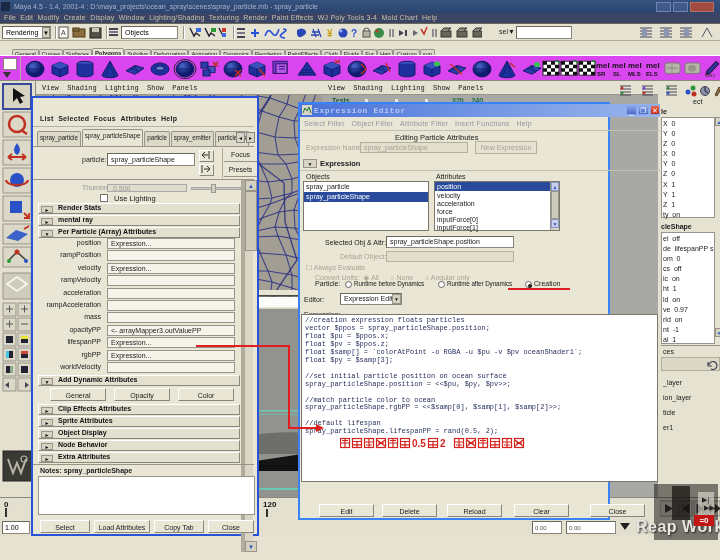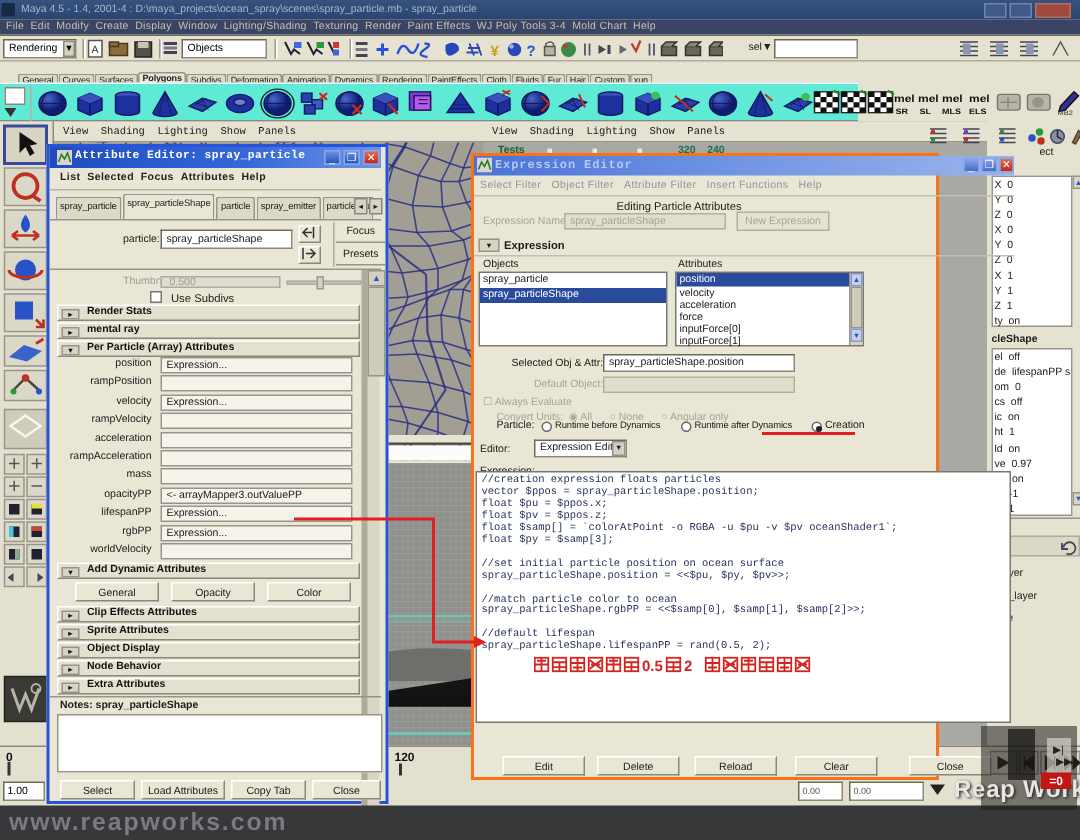--- a/index.html
+++ b/index.html
@@ -108,21 +108,21 @@
 <style>.sep{top:2px;width:2px;height:13px;border-left:1px solid #9a968a;border-right:1px solid #fff;position:absolute}</style>
 
 <div class="abs" id="shelftabs" style="left:0;top:42px;width:720px;height:13px;background:#e6e2d1;white-space:nowrap;padding-left:12px">
   <span class="tab">General</span><span class="tab">Curves</span><span class="tab">Surfaces</span><span class="tab on">Polygons</span><span class="tab">Subdivs</span><span class="tab">Deformation</span><span class="tab">Animation</span><span class="tab">Dynamics</span><span class="tab">Rendering</span><span class="tab">PaintEffects</span><span class="tab">Cloth</span><span class="tab">Fluids</span><span class="tab">Fur</span><span class="tab">Hair</span><span class="tab">Custom</span><span class="tab">xun</span>
 </div>
 <style>
 .tab{display:inline-block;font-size:6px;color:#222;background:#ddd9c8;border:1px solid #98948a;border-bottom:none;border-radius:2px 2px 0 0;padding:1px 2px 0 2px;height:12px;margin-right:0;letter-spacing:-0.1px}
 .tab.on{background:#eae6d5;font-weight:bold;position:relative;top:-1px;height:14px}
 </style>
 
-<div class="abs" id="shelf" style="left:0;top:55px;width:572px;height:26px;background:#5eead4;border-top:1px solid #fff;border-bottom:1px solid #8a887c">
+<div class="abs" id="shelf" style="left:0;top:55px;width:720px;height:26px;background:#d946ef;border-top:1px solid #fff;border-bottom:1px solid #8a887c">
   <div class="abs" style="left:3px;top:2px;width:14px;height:12px;background:#fff;border:1px solid #8a887c"></div>
   <div class="abs" style="left:3px;top:16px;width:0;height:0;border:4px solid transparent;border-top:6px solid #333"></div>
   <div class="abs" style="left:20px;top:0;width:1px;height:25px;background:#b4b0a0"></div>
   <svg class="abs" style="left:24px;top:1px" width="696" height="24" viewBox="0 0 696 24">
     <defs>
       <radialGradient id="bg1" cx="0.35" cy="0.3">
             <stop offset="0" stop-color="#4a66cc"></stop>
             <stop offset="1" stop-color="#101c72"></stop>
           </radialGradient>
       <g id="psph">
@@ -479,30 +479,20 @@
 <div class="abs" id="rangerow" style="left:0;top:519px;width:720px;height:18px;background:#e4e0d0">
   <div class="abs fld" style="left:2px;top:2px;width:28px;height:13px;font-size:7px;padding:2px 0 0 2px">1.00</div>
 
   <div class="abs fld" style="left:532px;top:2px;width:30px;height:13px;font-size:6px;padding:3px 0 0 2px;color:#555">0.00</div>
   <div class="abs fld" style="left:566px;top:2px;width:50px;height:13px;font-size:6px;padding:3px 0 0 2px;color:#555">0.00</div>
   <div class="abs" style="left:620px;top:4px;width:0;height:0;border:5px solid transparent;border-top:7px solid #222"></div>
 </div>
 
 <div class="abs" id="ae" style="left:31px;top:96px;width:228px;height:440px;background:#eae6d5;border:2px solid #2853d8;z-index:10;font-size:7px;color:#1a1a1a">
 
-  <div class="abs" style="left:0;top:0;width:221px;height:14px;background:linear-gradient(90deg,#1e4cc0,#3668d8 60%,#6b94e8)">
-    <svg class="abs" style="left:5px;top:2px" width="10" height="10" viewBox="0 0 10 10">
-          <rect width="10" height="10" fill="#d8d4c8"></rect>
-          <path d="M1 8 l2 -5 l2 3 l2 -4 l2 6" stroke="#1a7a2a" fill="none"></path>
-        </svg>
-    <div class="abs" style="left:17px;top:2px;font-family:'Liberation Mono',monospace;font-size:7.5px;font-weight:bold;color:#fff;letter-spacing:0.3px;white-space:nowrap">Attribute Editor: spray_particle</div>
-    <div class="abs aebtn" style="left:183px;background:linear-gradient(180deg,#6a8ee0,#2a55b8)"><span style="position:relative;top:1px">_</span></div>
-    <div class="abs aebtn" style="left:196px;background:linear-gradient(180deg,#6a8ee0,#2a55b8)">❒</div>
-    <div class="abs aebtn" style="left:209px;background:linear-gradient(180deg,#e86a50,#c02818)">✕</div>
-  </div>
 
   <div class="abs" style="left:7px;top:17px;white-space:nowrap;letter-spacing:0.3px;font-weight:bold;color:#222">List&nbsp;&nbsp;Selected&nbsp;&nbsp;Focus&nbsp;&nbsp;Attributes&nbsp;&nbsp;Help</div>
   <div class="abs" style="left:0;top:28px;width:221px;height:1px;background:#b8b4a4"></div>
 
   <div class="abs" style="left:4px;top:31px;white-space:nowrap">
     <span class="aetab">spray_particle</span><span class="aetab on">spray_particleShape</span><span class="aetab">particle</span><span class="aetab">spray_emitter</span><span class="aetab">particleClo</span>
   </div>
   <div class="abs" style="left:203px;top:34px;width:9px;height:11px;background:#d8d4c4;border:1px solid #888;font-size:5px;text-align:center;line-height:10px">◄</div>
   <div class="abs" style="left:213px;top:34px;width:9px;height:11px;background:#d8d4c4;border:1px solid #888;font-size:5px;text-align:center;line-height:10px">►</div>
   <div class="abs" style="left:0;top:48px;width:221px;height:1px;background:#98948a"></div>
@@ -519,21 +509,21 @@
   <div class="abs" style="left:191px;top:50px;width:33px;height:14px;border-bottom:1px solid #98948a;text-align:center;padding-top:3px">Focus</div>
   <div class="abs" style="left:191px;top:65px;width:33px;height:14px;border-bottom:1px solid #98948a;text-align:center;padding-top:3px">Presets</div>
   <div class="abs" style="left:0;top:81px;width:221px;height:1px;background:#98948a"></div>
 
   <div class="abs" style="left:49px;top:86px;color:#999">Thumbnail</div>
   <div class="abs" style="left:74px;top:86px;width:80px;height:8px;border:1px solid #aaa;background:#e0dccc;color:#999;padding-left:5px">0.500</div>
   <div class="abs" style="left:158px;top:89px;width:50px;height:3px;background:#c8c4b4;border:1px solid #aaa"></div>
   <div class="abs" style="left:178px;top:86px;width:5px;height:9px;background:#d4d0c0;border:1px solid #999"></div>
 
   <div class="abs" style="left:67px;top:96px;width:8px;height:8px;background:#fff;border:1px solid #777"></div>
-  <div class="abs" style="left:81px;top:96px;font-size:7.5px">Use Subdivs</div>
+  <div class="abs" style="left:81px;top:96px;font-size:7.5px">Use Lighting</div>
 
   <div class="abs" style="left:208px;top:82px;width:12px;height:372px;background:#dad6c6;border-left:4px solid #b0ac9c">
     <div class="abs" style="left:0;top:0;width:12px;height:11px;background:#d4d0c0;border:1px solid #98948a;font-size:6px;text-align:center;line-height:10px;color:#2a52c8">▲</div>
     <div class="abs" style="left:0;top:11px;width:12px;height:60px;background:#cfcbba;border:1px solid #98948a"></div>
     <div class="abs" style="left:0;top:361px;width:12px;height:11px;background:#d4d0c0;border:1px solid #98948a;font-size:6px;text-align:center;line-height:10px;color:#2a52c8">▼</div>
   </div>
 
   <div class="abs sect" style="left:5px;top:105px;width:202px;height:11px"><span class="arr">►</span><b style="margin-left:19px">Render Stats</b></div>
   <div class="abs sect" style="left:5px;top:117px;width:202px;height:11px"><span class="arr">►</span><b style="margin-left:19px">mental ray</b></div>
   <div class="abs sect" style="left:5px;top:129px;width:202px;height:11px"><span class="arr">▼</span><b style="margin-left:19px">Per Particle (Array) Attributes</b></div>
@@ -578,21 +568,21 @@
   <div class="abs btn" style="left:121px;top:422px;width:50px;height:13px;padding-top:3px">Copy Tab</div>
   <div class="abs btn" style="left:175px;top:422px;width:46px;height:13px;padding-top:3px">Close</div>
 </div>
 <style>
 .aebtn{top:2px;width:11px;height:10px;border:1px solid #88a8e8;color:#fff;font-size:7px;text-align:center;line-height:9px}
 .aetab{display:inline-block;font-size:6.3px;color:#222;background:#ddd9c8;border:1px solid #98948a;border-bottom:none;border-radius:2px 2px 0 0;padding:2px 2px 0 2px;height:15px;margin-right:1px;vertical-align:bottom;letter-spacing:-0.1px}
 .aetab.on{background:#eae6d5;height:17px}
 .arr{position:absolute;left:2px;top:2px;width:12px;height:7px;font-size:5px;text-align:center;border:1px solid #98948a;background:#d8d4c4;line-height:7px;font-weight:normal}
 </style>
 
-<div class="abs" id="ee" style="left:314px;top:102px;width:312px;height:418px;background:#eae6d5;border:2px solid #f97316;z-index:11;font-size:7px;color:#1a1a1a">
+<div class="abs" id="ee" style="left:298px;top:102px;width:312px;height:418px;background:#eae6d5;border:2px solid #3b82f6;z-index:11;font-size:7px;color:#1a1a1a">
 
   <div class="abs" style="left:0;top:0;width:360px;height:13px;background:linear-gradient(90deg,#4a72d8,#7296e4 50%,#9ab4ec)">
     <svg class="abs" style="left:2px;top:1px" width="10" height="10" viewBox="0 0 10 10">
           <rect width="10" height="10" fill="#d8d4c8"></rect>
           <path d="M1 8 l2 -5 l2 3 l2 -4 l2 6" stroke="#1a7a2a" fill="none"></path>
         </svg>
     <div class="abs" style="left:14px;top:2px;font-family:'Liberation Mono',monospace;font-size:8px;font-weight:bold;color:#b8c8f4;letter-spacing:0.6px;white-space:nowrap">Expression Editor</div>
     <div class="abs aebtn" style="left:326px;top:1px;background:linear-gradient(180deg,#8aa6e8,#4a6ac8)"><span style="position:relative;top:1px">_</span></div>
     <div class="abs aebtn" style="left:338px;top:1px;background:linear-gradient(180deg,#8aa6e8,#4a6ac8)">❒</div>
     <div class="abs aebtn" style="left:350px;top:1px;width:10px;background:linear-gradient(180deg,#e86a50,#c02818)">✕</div>
@@ -716,23 +706,20 @@
 .rad{width:7px;height:7px;border-radius:50%;border:1px solid #666;background:#fff}
 .rad.on::after{content:"";position:absolute;left:1.5px;top:1.5px;width:4px;height:4px;border-radius:50%;background:#222}
 </style>
 
 <svg class="abs" style="left:0;top:0;z-index:30;pointer-events:none" width="720" height="560" viewBox="0 0 720 560">
   <polyline points="196,346 289,346 289,428 316,428" fill="none" stroke="#e02020" stroke-width="2"></polyline>
   <polygon points="316,424 324,428 316,432" fill="#e02020"></polygon>
   <rect x="508" y="288" width="62" height="2" fill="#e02020"></rect>
 </svg>
 
-<div class="abs" style="left:0;top:537px;width:720px;height:23px;background:#38373a;z-index:40">
-  <div class="abs" style="left:6px;top:2px;font-size:16.5px;font-weight:bold;color:#7b7a7e;letter-spacing:1.3px">www.reapworks.com</div>
-</div>
 
 <div class="abs" id="reap" style="left:634px;top:484px;width:86px;height:60px;z-index:41">
   <div class="abs" style="left:20px;top:0;width:64px;height:56px;background:rgba(30,28,26,0.55)"></div>
   <div class="abs" style="left:38px;top:2px;width:18px;height:34px;background:rgba(20,18,16,0.7)"></div>
   <div class="abs" style="left:64px;top:8px;width:16px;height:26px;background:rgba(228,224,212,0.6)"></div>
   <div class="abs" style="left:68px;top:12px;font-size:7px;color:#222">▶|&nbsp;▶▶</div>
   <div class="abs" style="left:2px;top:34px;font-size:16px;font-weight:bold;color:#e8e6e0;letter-spacing:0.5px;text-shadow:1px 1px 2px #222;white-space:nowrap">Reap Works</div>
   <div class="abs" style="left:60px;top:31px;width:20px;height:11px;background:#c41414;color:#fff;font-size:8px;font-weight:bold;text-align:center;line-height:11px">=0</div>
 </div>
 

